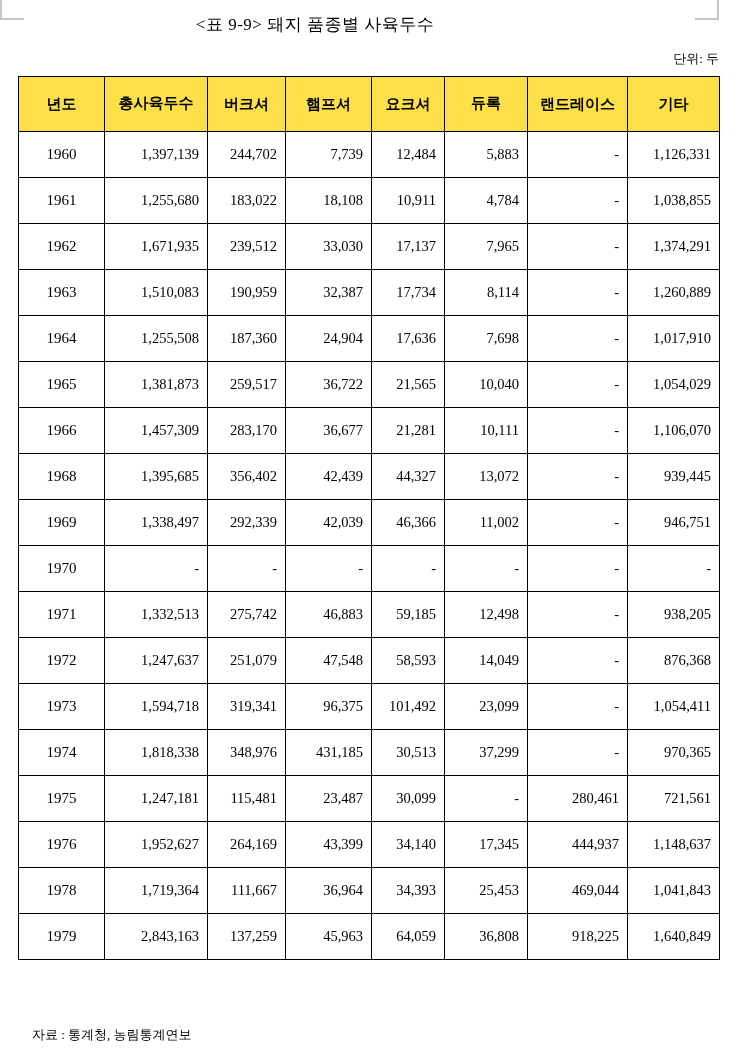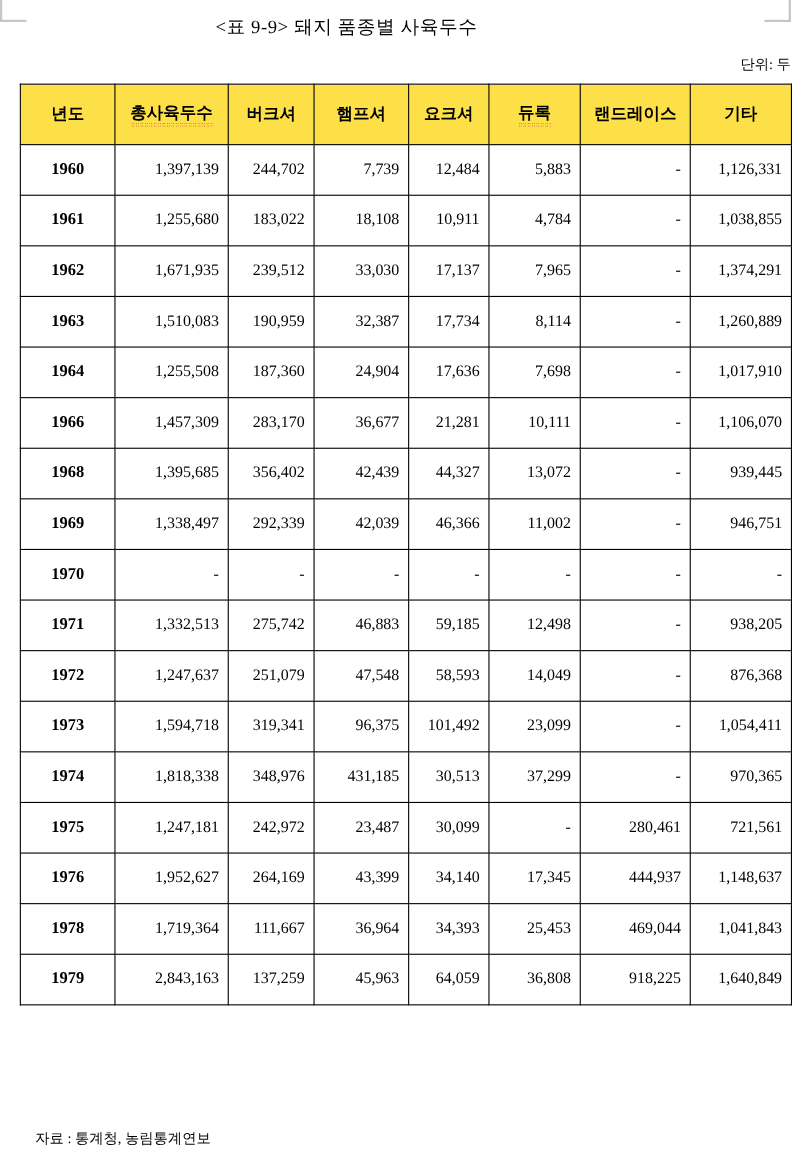--- a/index.html
+++ b/index.html
@@ -85,21 +85,21 @@
   table.stat-table thead th {
     background: #fde047;
     text-align: center;
     font-weight: 700;
     font-size: 15px;
     height: 54px;
     font-family: "Liberation Sans", "DejaVu Sans", sans-serif;
   }
   table.stat-table tbody td.year-cell {
     text-align: center;
-    font-weight: 700;
+    font-weight: 400;
     font-size: 15px;
   }
   table.stat-table tbody td.num-cell {
     text-align: right;
     font-variant-numeric: tabular-nums;
   }
 
   
   col.c-year    { width: 86px; }
   col.c-total   { width: 103px; }
@@ -219,20 +219,30 @@
           <td class="year-cell">1964</td>
           <td class="num-cell">1,255,508</td>
           <td class="num-cell">187,360</td>
           <td class="num-cell">24,904</td>
           <td class="num-cell">17,636</td>
           <td class="num-cell">7,698</td>
           <td class="num-cell">-</td>
           <td class="num-cell">1,017,910</td>
         </tr>
         <tr>
+          <td class="year-cell">1965</td>
+          <td class="num-cell">1,381,873</td>
+          <td class="num-cell">259,517</td>
+          <td class="num-cell">36,722</td>
+          <td class="num-cell">21,565</td>
+          <td class="num-cell">10,040</td>
+          <td class="num-cell">-</td>
+          <td class="num-cell">1,054,029</td>
+        </tr>
+        <tr>
           <td class="year-cell">1966</td>
           <td class="num-cell">1,457,309</td>
           <td class="num-cell">283,170</td>
           <td class="num-cell">36,677</td>
           <td class="num-cell">21,281</td>
           <td class="num-cell">10,111</td>
           <td class="num-cell">-</td>
           <td class="num-cell">1,106,070</td>
         </tr>
         <tr>
@@ -301,21 +311,21 @@
           <td class="num-cell">348,976</td>
           <td class="num-cell">431,185</td>
           <td class="num-cell">30,513</td>
           <td class="num-cell">37,299</td>
           <td class="num-cell">-</td>
           <td class="num-cell">970,365</td>
         </tr>
         <tr>
           <td class="year-cell">1975</td>
           <td class="num-cell">1,247,181</td>
-          <td class="num-cell">242,972</td>
+          <td class="num-cell">115,481</td>
           <td class="num-cell">23,487</td>
           <td class="num-cell">30,099</td>
           <td class="num-cell">-</td>
           <td class="num-cell">280,461</td>
           <td class="num-cell">721,561</td>
         </tr>
         <tr>
           <td class="year-cell">1976</td>
           <td class="num-cell">1,952,627</td>
           <td class="num-cell">264,169</td>

